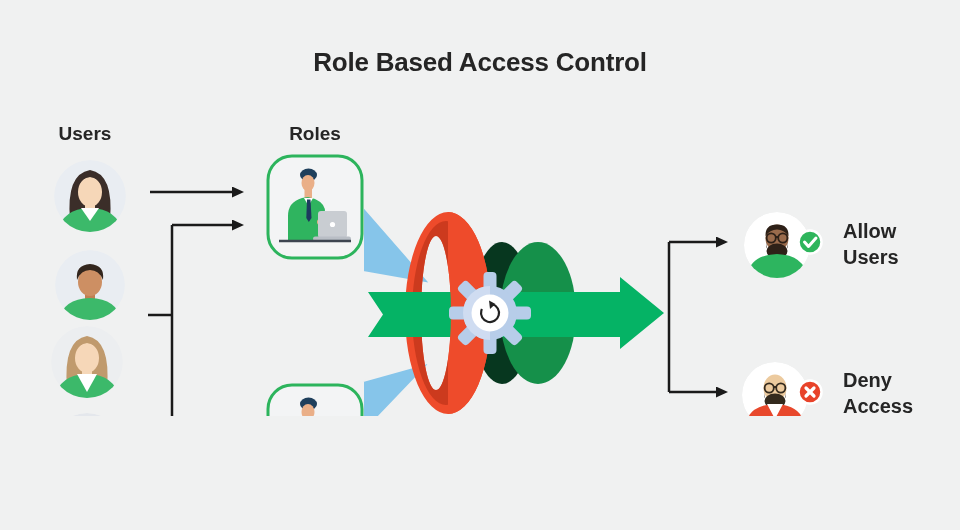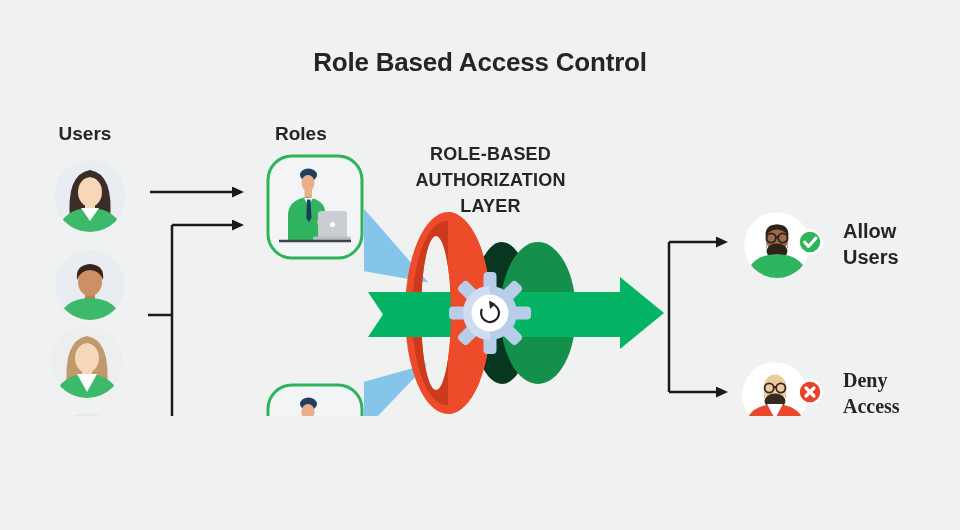--- a/index.html
+++ b/index.html
@@ -6,24 +6,24 @@
   .stage{
     position:relative;width:960px;height:416px;overflow:hidden;
     background:#f0f1f1;
     font-family:"Liberation Sans","DejaVu Sans",sans-serif;
     color:#252525;
   }
   .stage svg{position:absolute;left:0;top:0;}
   .lbl{position:absolute;font-weight:bold;color:#252525;}
   .title{top:47px;left:0;width:960px;text-align:center;font-size:26px;letter-spacing:-0.2px;}
   .users-label{top:123px;left:45px;width:80px;text-align:center;font-size:19px;}
-  .roles-label{top:123px;left:275px;width:80px;font-size:19px;}
+  .roles-label{top:123px;left:275px;width:80px;text-align:center;font-size:19px;}
   .auth-label{top:141px;left:398px;width:185px;text-align:center;font-size:18px;line-height:26px;white-space:pre-line;letter-spacing:0.2px;}
   .allow-label{top:218px;left:843px;width:95px;font-size:20px;line-height:26px;}
-  .deny-label{top:367px;left:843px;width:95px;font-size:20px;line-height:26px;font-family:Liberation Serif, serif;}
+  .deny-label{top:367px;left:843px;width:95px;font-size:20px;line-height:26px;}
 </style>
 </head>
 <body>
 
 <div class="stage">
 
   <svg width="960" height="530" viewBox="0 0 960 530">
     <defs>
       <marker id="ah" markerUnits="userSpaceOnUse" markerWidth="12" markerHeight="11" refX="2" refY="5.5" orient="auto">
         <path d="M0,0 L12,5.5 L0,11 Z" fill="#1a1a1a"></path>
@@ -208,19 +208,16 @@
       <g stroke="#ffffff" stroke-width="3.2" stroke-linecap="round">
         <line x1="806" y1="388" x2="814" y2="396"></line>
         <line x1="814" y1="388" x2="806" y2="396"></line>
       </g>
     </g>
   </svg>
 
   <div class="lbl title">Role Based Access Control</div>
   <div class="lbl users-label">Users</div>
   <div class="lbl roles-label">Roles</div>
-  <div class="lbl auth-label">ROLE-BASED
-AUTHORIZATION
-LAYER</div>
   <div class="lbl allow-label">Allow Users</div>
   <div class="lbl deny-label">Deny Access</div>
 
 </div>
 
 </body></html>

